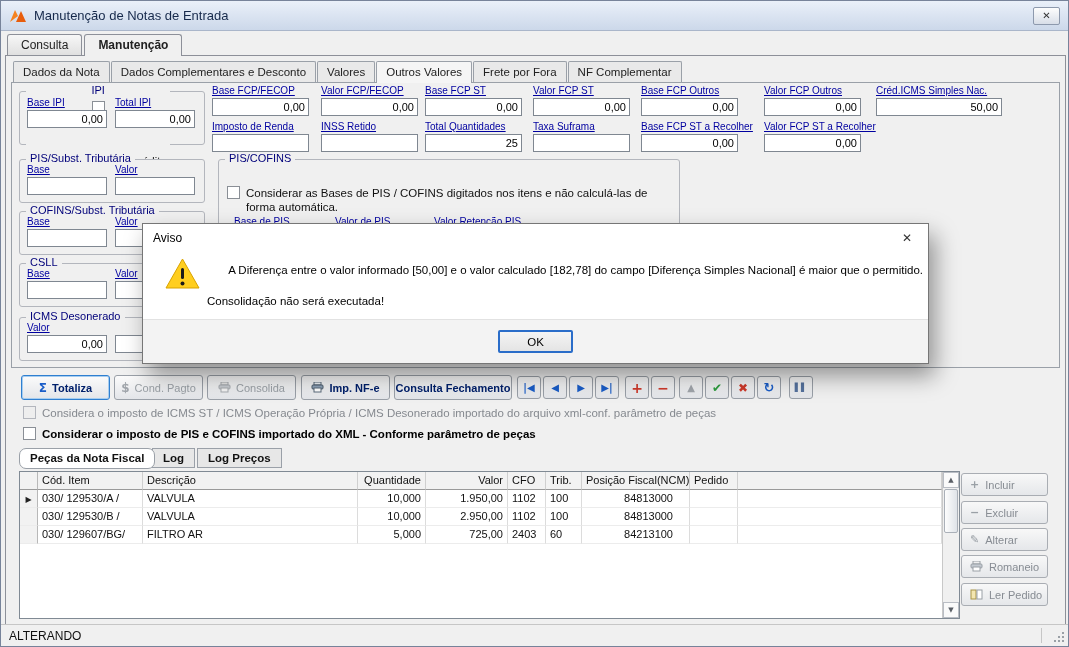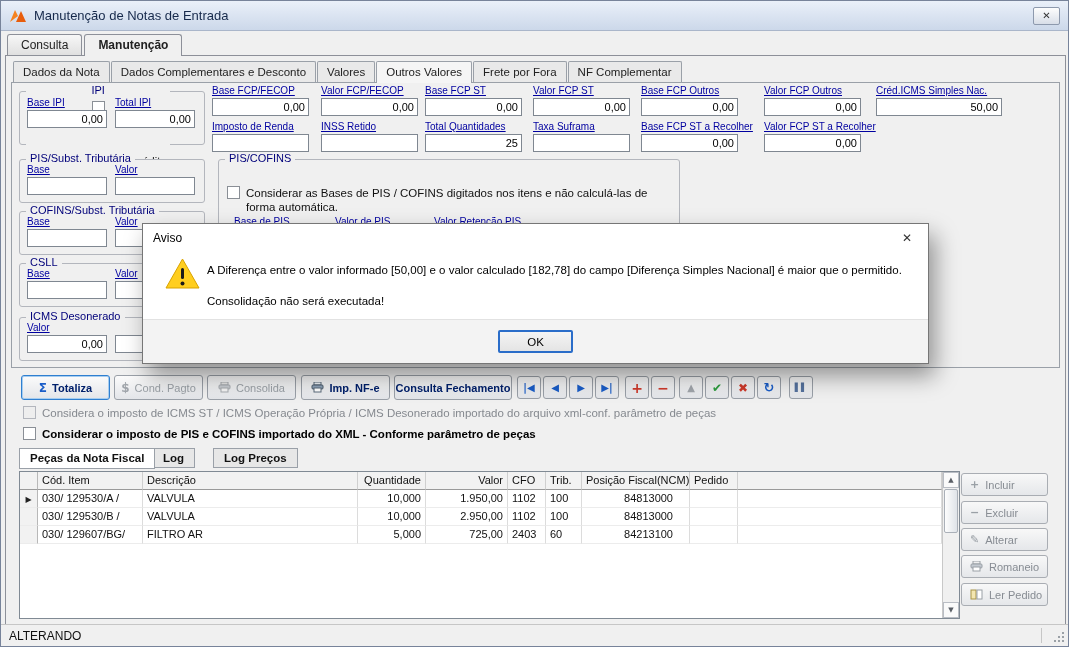--- a/index.html
+++ b/index.html
@@ -66,21 +66,21 @@
   .ticn { font-family:"DejaVu Sans",sans-serif; font-size:12px; font-weight:bold; }
   .nbtn { position:absolute; top:375px; width:24px; height:23px; border:1px solid #9aa0a8; border-radius:3px;
           background:linear-gradient(#fbfbfb,#e3e5e9); display:flex; align-items:center; justify-content:center;
           font-family:"DejaVu Sans",sans-serif; font-size:10px; font-weight:bold; }
   .blue { color:#1a5dc8; } .red { color:#cf3a2b; } .green { color:#2e9e3e; }
   .grayi { color:#a0a5ab; } .steel { color:#55729e; }
 
   
   .btab { position:absolute; top:447px; height:20px; padding:3px 10px; font-size:11.5px; font-weight:bold;
           border:1px solid #9aa0a8; background:#e7e7e7; color:#111; }
-  .btab.active { background:#ffffff; height:21px; z-index:2; }
+  .btab.active { background:#ffffff; height:21px; z-index:2;border-radius:7px; }
 
   
   .grid { position:absolute; left:18px; top:470px; width:941px; height:148px;
           border:1px solid #808a94; background:#fff; }
   .gv { position:absolute; left:0; top:0; right:17px; bottom:0; overflow:hidden; }
   .g-head, .g-row { display:grid; grid-template-columns:18px 105px 215px 68px 82px 38px 36px 108px 48px 1fr; }
   .gc { height:18px; line-height:17px; font-size:11px; padding:0 4px; overflow:hidden; white-space:nowrap;
         border-right:1px solid #dcdcdc; }
   .g-head .gc { background:#f2f2f2; border-right:1px solid #cfcfcf; border-bottom:1px solid #9a9a9a; }
   .g-row .gc { border-bottom:1px solid #ececec; }
@@ -112,21 +112,21 @@
 
   
   .dialog { position:absolute; left:141px; top:222px; width:787px; height:141px; background:#ffffff;
             border:1px solid #767676; box-shadow:6px 12px 22px rgba(0,0,0,0.4); z-index:50; }
   .dlg-title { position:absolute; left:0; top:0; right:0; height:28px; background:#fff;
                display:flex; align-items:center; padding-left:10px; font-size:12px; color:#000; }
   .dlg-close { position:absolute; right:0; top:0; width:42px; height:27px; border:none; background:#fff;
                font-size:12px; color:#333; }
   .warn { position:absolute; left:22px; top:34px; }
   .dlg-msg { position:absolute; left:64px; width:716px; font-size:11.5px; color:#000; line-height:14px; }
-  .m1 { top:39px; } .m2 { top:70px; }
+  .m1 { top:39px;text-align:right; } .m2 { top:70px; }
   .dlg-footer { position:absolute; left:0; right:0; bottom:0; height:44px; background:#f3f3f3;
                 border-top:1px solid #e2e2e2; display:flex; align-items:center; justify-content:center; }
   .okbtn { width:75px; height:23px; border:2px solid #2a6dc9; border-radius:2px;
            background:linear-gradient(#f4f4f4,#e4e4e4); font-size:11.5px; color:#000;
            font-family:"Liberation Sans",sans-serif; }
 </style>
 </head>
 <body>
 
 <div class="window">
@@ -345,21 +345,21 @@
     <span class="cb dis"></span>
     <span class="txt">Considera o imposto de ICMS ST / ICMS Operação Própria / ICMS Desonerado importado do arquivo xml-conf. parâmetro de peças</span>
   </div>
   <div class="checkrow bold" style="left:22px;top:426px;width:760px">
     <span class="cb"></span>
     <span class="txt">Considerar o imposto de PIS e COFINS importado do XML - Conforme parâmetro de peças</span>
   </div>
 
   <div class="btab active" style="left:18px">Peças da Nota Fiscal</div>
   <div class="btab" style="left:151px">Log</div>
-  <div class="btab" style="left:212px">Log Preços</div>
+  <div class="btab" style="left:196px">Log Preços</div>
 
   <div class="grid">
     <div class="gv">
       <div class="g-head">
         <div class="gc sel"></div>
         <div class="gc">Cód. Item</div>
         <div class="gc">Descrição</div>
         <div class="gc ra">Quantidade</div>
         <div class="gc ra">Valor</div>
         <div class="gc">CFO</div>

